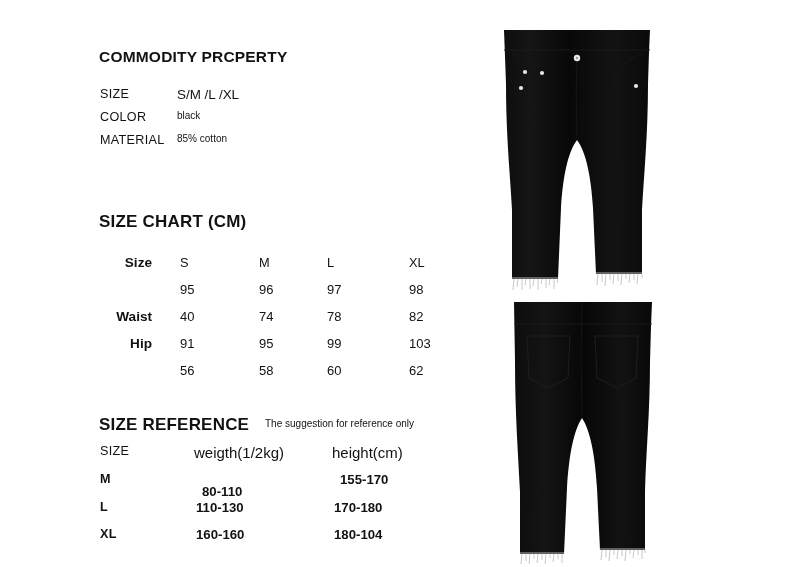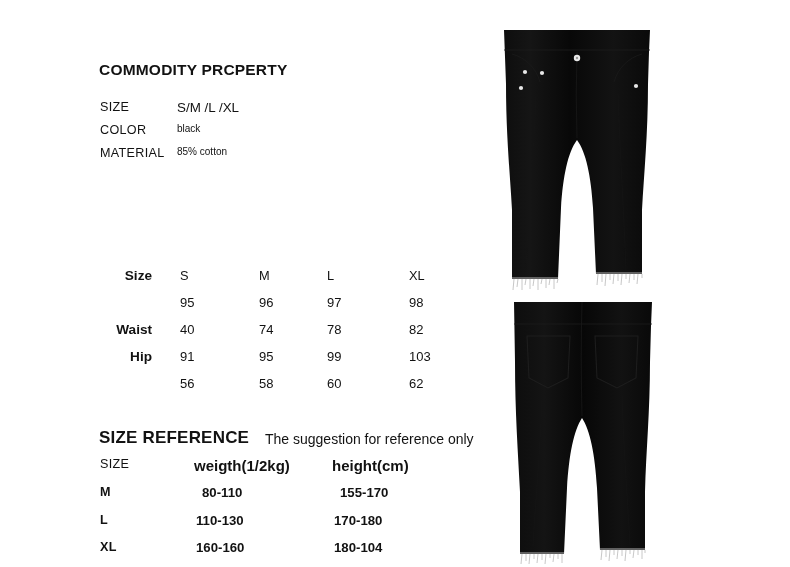--- a/index.html
+++ b/index.html
@@ -14,40 +14,40 @@
     overflow: hidden;
     font-family: "Liberation Sans", sans-serif;
     color: #121212;
     -webkit-font-smoothing: antialiased;
   }
 
   
   #info-panel {
     position: absolute;
     left: 0;
-    top: 17px;
+    top: 4px;
     width: 480px;
     height: 422px;
   }
 
   .heading-bold {
     position: absolute;
     font-weight: bold;
     letter-spacing: .2px;
     white-space: nowrap;
   }
   #commodity-heading { left: 99px; top: 44px;  font-size: 15.5px; }
   #size-chart-heading { left: 99px; top: 208px; font-size: 17px; }
   #size-reference-heading { left: 99px; top: 411px; font-size: 17px; }
 
   #size-reference-note {
     position: absolute;
     left: 265px;
     top: 414px;
-    font-size: 14px;
+    font-size: 10px;
     font-weight: normal;
     white-space: nowrap;
   }
 
   
   #property-list { position: absolute; left: 0; top: 0; width: 100%; }
   .prop-row { position: absolute; left: 0; width: 100%; height: 20px; }
   .prop-row.r0 { top: 83px; }
   .prop-row.r1 { top: 106px; text-decoration: underline; }
   .prop-row.r2 { top: 129px; }
@@ -114,26 +114,26 @@
   .sr-cell {
     position: absolute;
     font-size: 13.2px;
     font-weight: 600;
     white-space: nowrap;
   }
   .sr-cell.w { left: 196px; }
   .sr-cell.h { left: 334px; }
   .sr-row.head .sr-size { font-weight: normal; }
   .sr-row.head .sr-cell {
-    font-weight: bold;
+    font-weight: normal;
     font-size: 15px;
   }
   .sr-row.head .sr-cell.w { left: 194px; }
   .sr-row.head .sr-cell.h { left: 332px; }
-  .sr-row.r1 .sr-cell.w { left: 202px; }
+  .sr-row.r1 .sr-cell.w { left: 202px; margin-top: 12px; }
   .sr-row.r1 .sr-cell.h { left: 340px; }
 
   
   #product-gallery {
     position: absolute;
     left: 480px;
     top: 0;
     width: 310px;
     height: 567px;
   }
@@ -157,20 +157,21 @@
     <div class="prop-row r1">
       <span class="prop-label">COLOR</span>
       <span class="prop-value">black</span>
     </div>
     <div class="prop-row r2">
       <span class="prop-label">MATERIAL</span>
       <span class="prop-value">85% cotton</span>
     </div>
   </div>
 
+  <div class="heading-bold" id="size-chart-heading">SIZE CHART (CM)</div>
 
   <div id="size-chart-table">
     <div class="sc-row head">
       <span class="sc-label">Size</span>
       <span class="sc-cell c0">S</span>
       <span class="sc-cell c1">M</span>
       <span class="sc-cell c2">L</span>
       <span class="sc-cell c3">XL</span>
     </div>
     <div class="sc-row">

